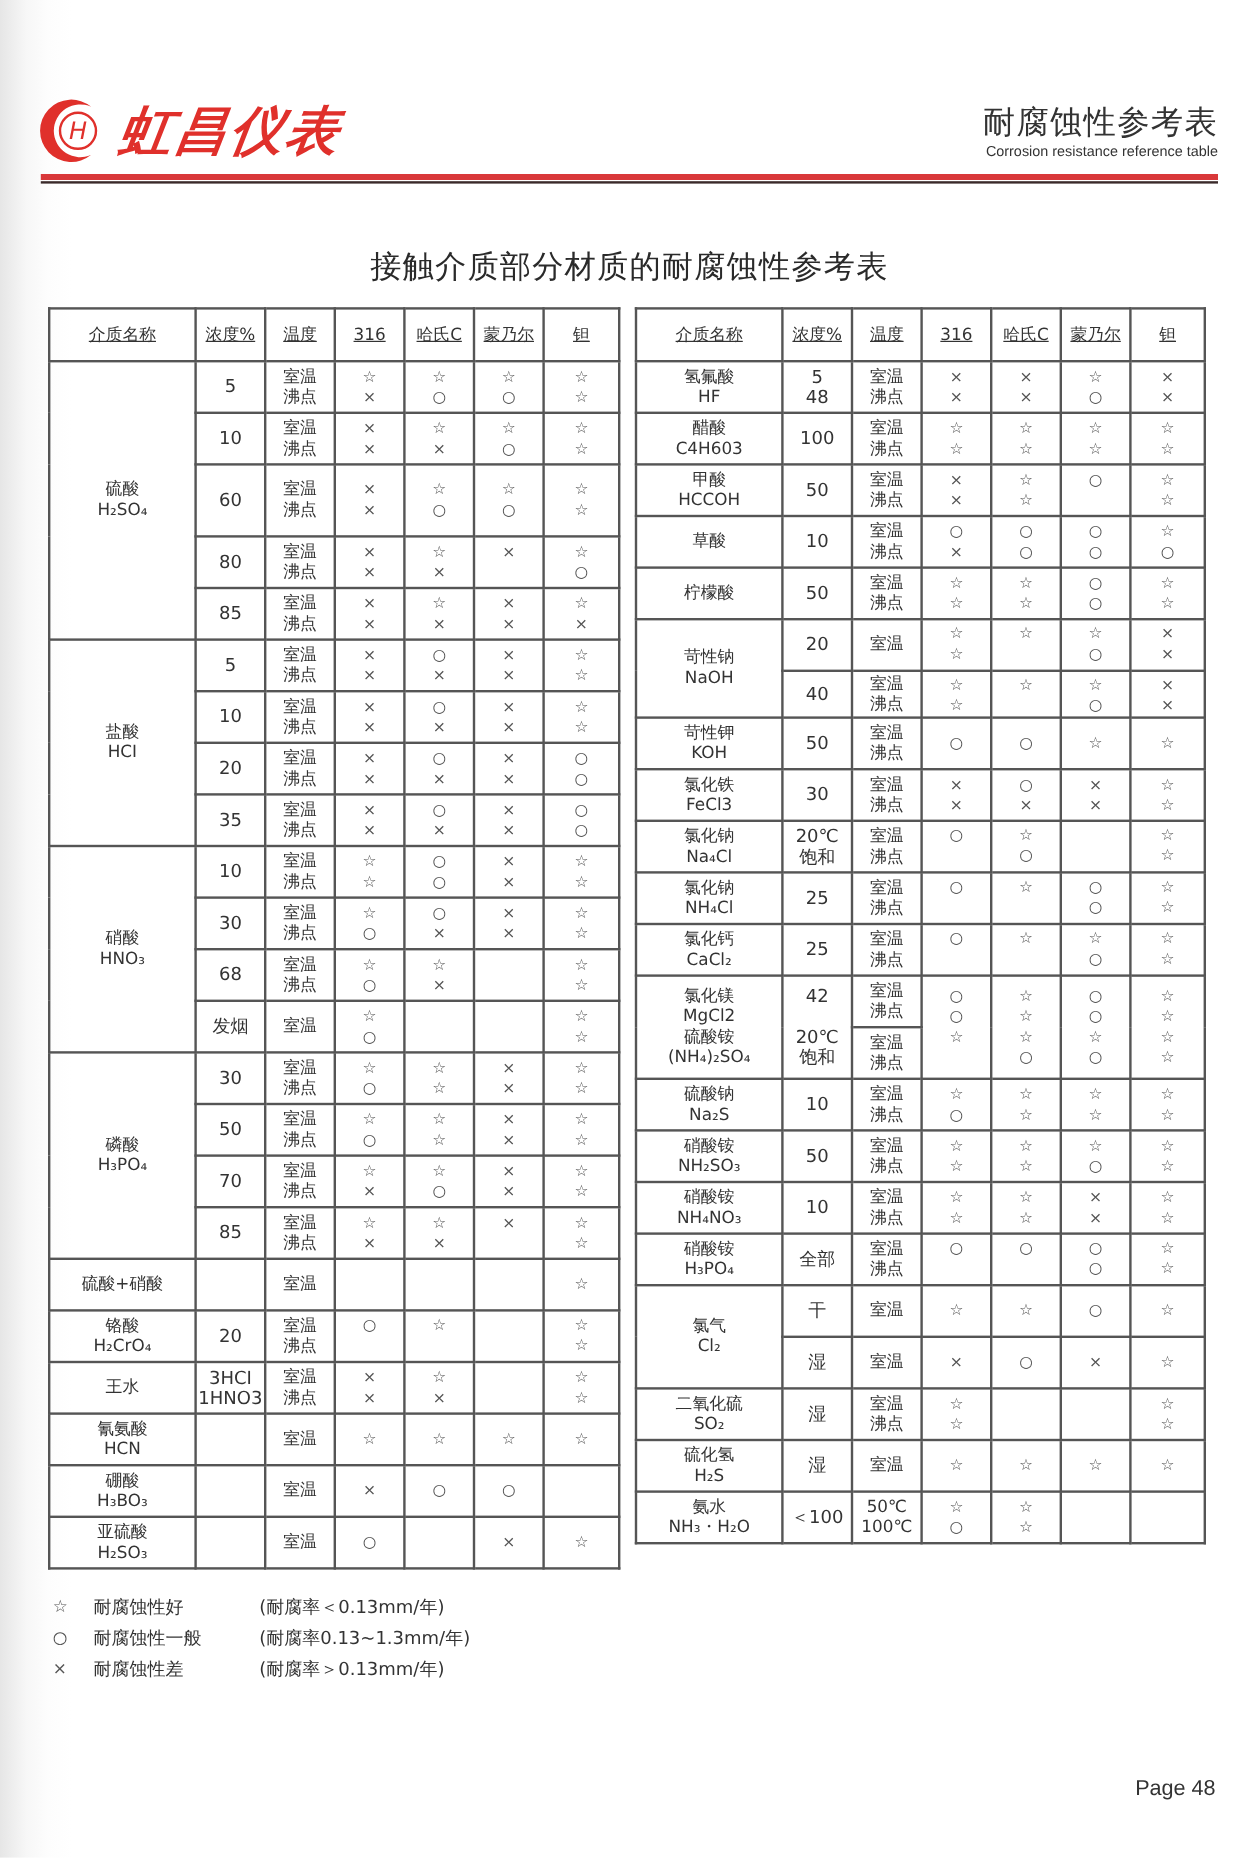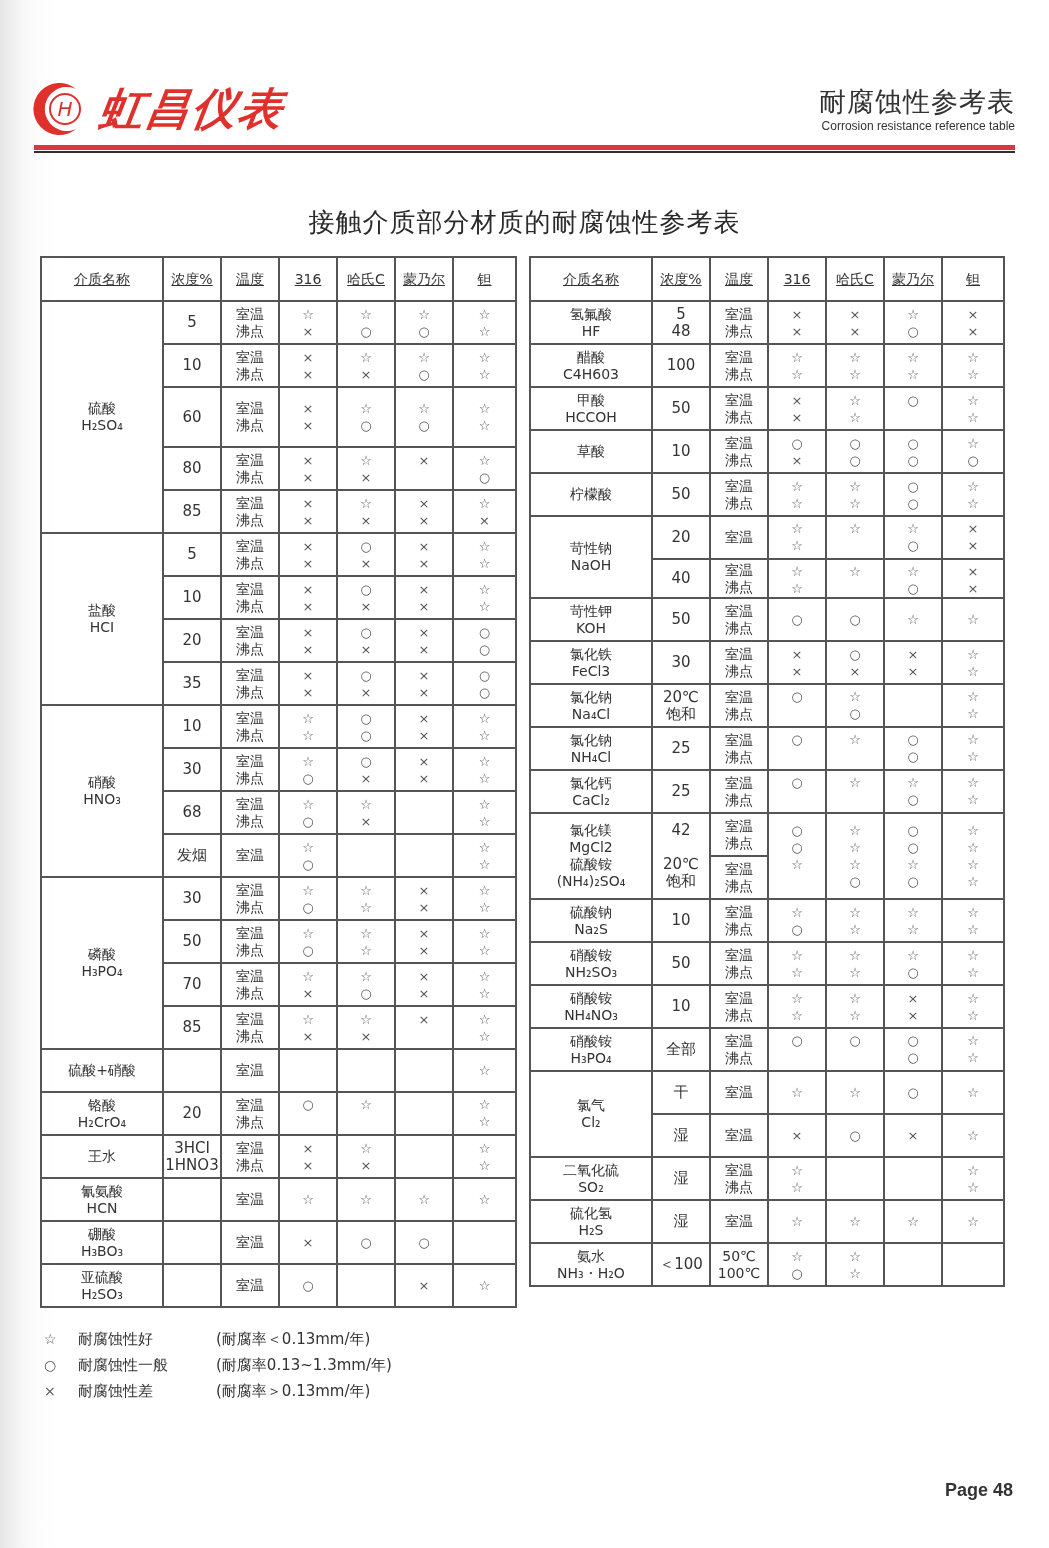--- a/index.html
+++ b/index.html
@@ -31,21 +31,21 @@
   table.left { left:40px; width:475px; }
   table.right { left:529px; width:474px; }
   .line { display:block; white-space:nowrap; }
   .vtop { vertical-align:top !important; padding-top:3px !important; }
 
   .legend { position:absolute; left:44px; top:1326px; }
   .legend-row { display:flex; height:26px; align-items:center; font-size:15px; font-family:"DejaVu Sans", sans-serif; color:#333; }
   .legend-sym { width:34px; text-align:left; font-size:14px; color:#555; }
   .legend-label { width:138px; }
   .legend-rate { }
-  .page-num { position:absolute; right:36px; top:1480px; font-size:18px; color:#333;font-weight:bold; }
+  .page-num { position:absolute; right:36px; top:1480px; font-size:18px; color:#333; }
 </style>
 </head>
 <body>
 
 <div class="logo">
   <div class="logo-mark">
     <svg width="60" height="60" viewBox="0 0 60 60">
       <path d="M44 10 A26 26 0 1 0 44 50 A22 22 0 1 1 44 10 Z" fill="#e0302b"></path>
       <circle cx="33" cy="30" r="15" fill="none" stroke="#e0302b" stroke-width="2"></circle>
       <text x="33" y="37" text-anchor="middle" font-family="DejaVu Sans, sans-serif" font-style="italic" font-size="20" fill="#e0302b">H</text>

